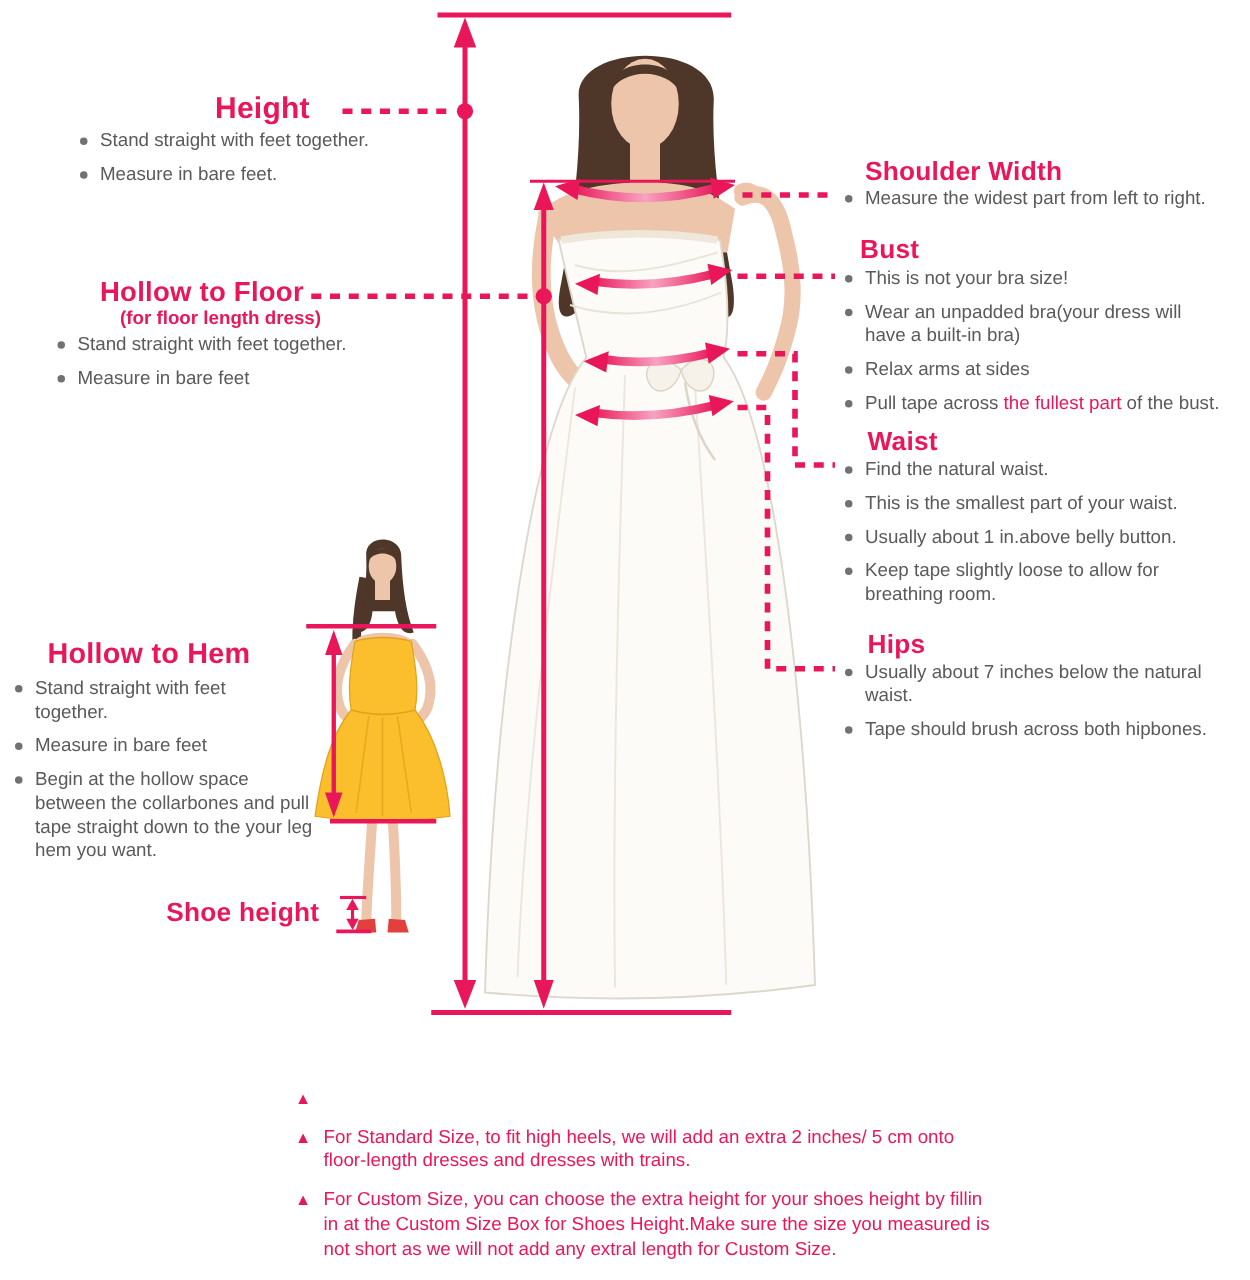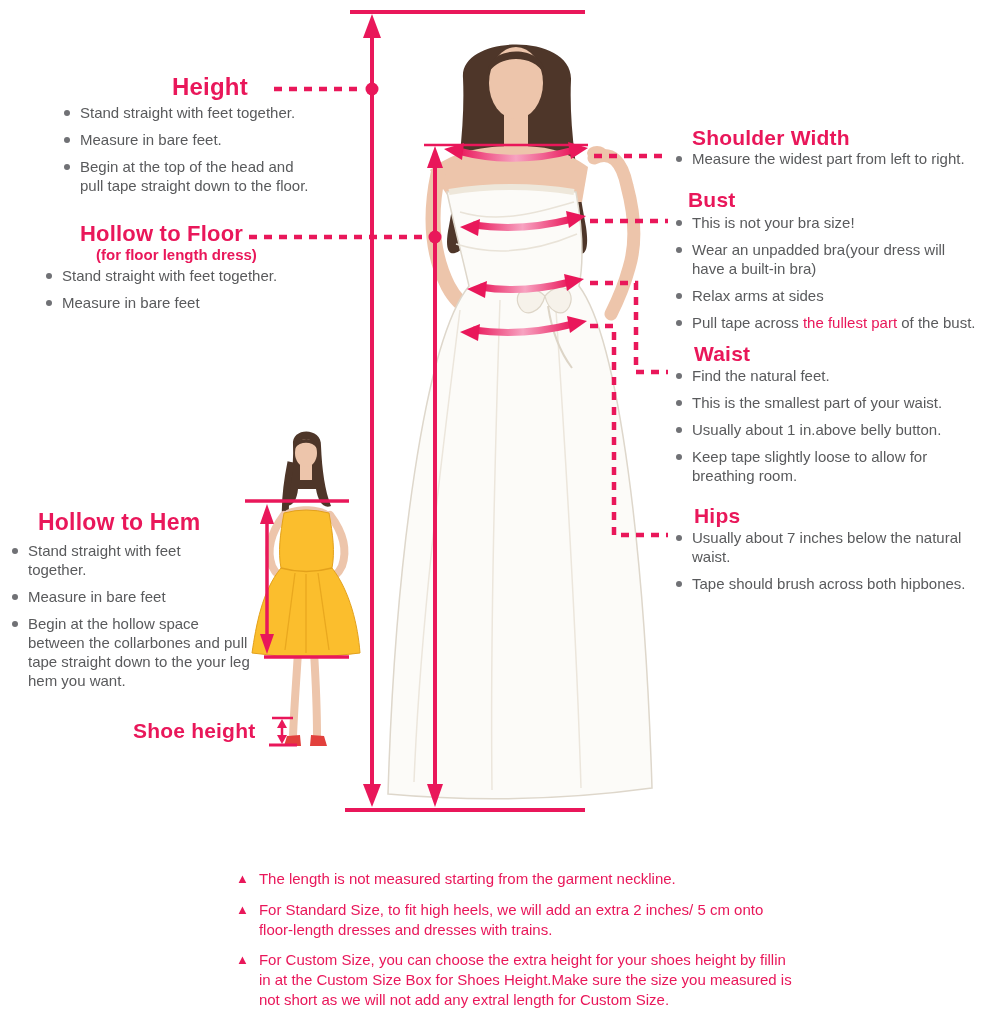--- a/index.html
+++ b/index.html
@@ -186,22 +186,20 @@
       <line x1="282" y1="724" x2="282" y2="739" stroke-width="2.5"></line>
       <polygon points="282,719 277,728 287,728" stroke="none"></polygon>
       <polygon points="282,744 277,735 287,735" stroke="none"></polygon>
     </g>
   </svg>
 
   <div class="sec-title" id="height-title">Height</div>
   <ul class="blist" id="height-list">
     <li><span class="pre">Stand straight with feet together.</span></li>
     <li><span class="pre">Measure in bare feet.</span></li>
-    <li><span class="pre">Begin at the top of the head and
-pull tape straight down to the floor.</span></li>
   </ul>
 
   <div class="sec-title" id="h2f-title">Hollow to Floor</div>
   <div class="sub-title" id="h2f-sub">(for floor length dress)</div>
   <ul class="blist" id="h2f-list">
     <li><span class="pre">Stand straight with feet together.</span></li>
     <li><span class="pre">Measure in bare feet</span></li>
   </ul>
 
   <div class="sec-title" id="h2h-title">Hollow to Hem</div>
@@ -226,38 +224,37 @@
   <ul class="blist" id="bust-list">
     <li><span class="pre">This is not your bra size!</span></li>
     <li><span class="pre">Wear an unpadded bra(your dress will
 have a built-in bra)</span></li>
     <li><span class="pre">Relax arms at sides</span></li>
     <li><span>Pull tape across </span><span class="hl">the fullest part</span><span> of the bust.</span></li>
   </ul>
 
   <div class="sec-title" id="waist-title">Waist</div>
   <ul class="blist" id="waist-list">
-    <li><span class="pre">Find the natural feet.</span></li>
+    <li><span class="pre">Find the natural waist.</span></li>
     <li><span class="pre">This is the smallest part of your waist.</span></li>
     <li><span class="pre">Usually about 1 in.above belly button.</span></li>
     <li><span class="pre">Keep tape slightly loose to allow for
 breathing room.</span></li>
   </ul>
 
   <div class="sec-title" id="hips-title">Hips</div>
   <ul class="blist" id="hips-list">
     <li><span class="pre">Usually about 7 inches below the natural
 waist.</span></li>
     <li><span class="pre">Tape should brush across both hipbones.</span></li>
   </ul>
 
   <div id="notes">
     <div class="note">
       <span class="tri">▲</span>
-      <span class="pre">The length is not measured starting from the garment neckline.</span>
     </div>
     <div class="note">
       <span class="tri">▲</span>
       <span class="pre">For Standard Size, to fit high heels, we will add an extra 2 inches/ 5  cm onto
 floor-length dresses and dresses with trains.</span>
     </div>
     <div class="note">
       <span class="tri">▲</span>
       <span class="pre">For Custom Size, you can choose the extra height for your shoes height by fillin
 in at the Custom Size Box for Shoes Height.Make sure the size you measured is

